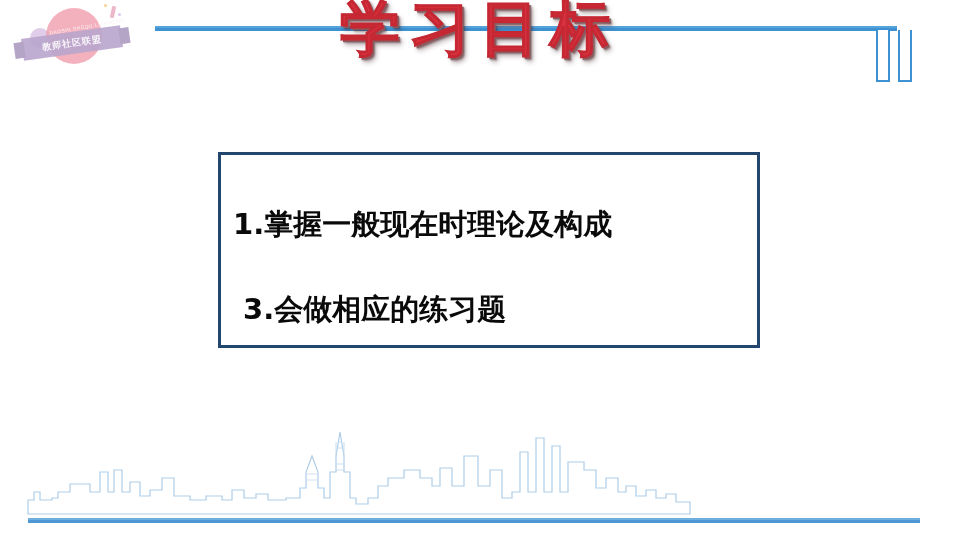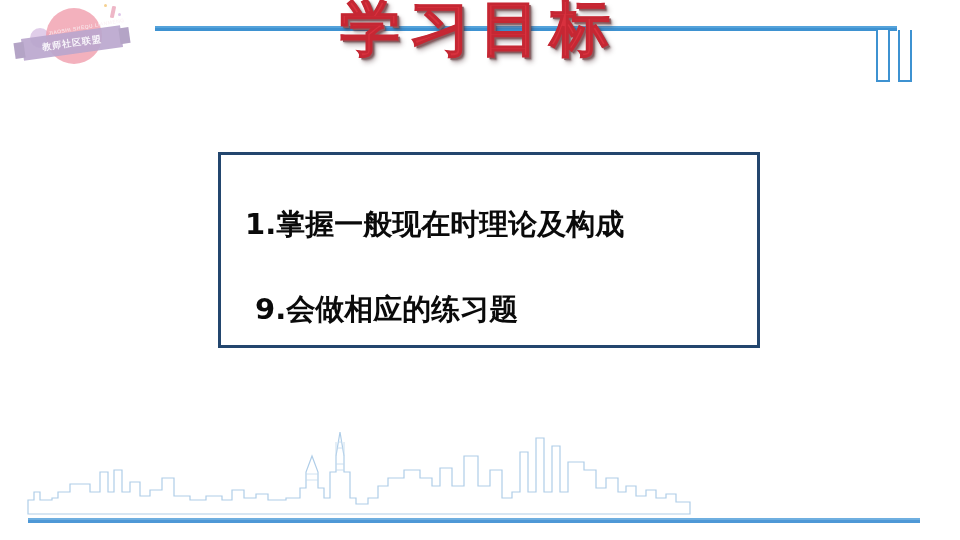--- a/index.html
+++ b/index.html
@@ -178,21 +178,21 @@
     left: 218px;
     top: 152px;
     width: 542px;
     height: 196px;
     border: 3px solid #23466E;
     box-sizing: border-box;
     background: #ffffff;
   }
   .objective-list {
     position: absolute;
-    left: 12px;
+    left: 0;
     top: 0;
     width: 100%;
     height: 100%;
   }
   .objective-item {
     position: absolute;
     font-family: "DejaVu Sans", "Liberation Sans", sans-serif;
     font-size: 29px;
     font-weight: bold;
     color: #0A0A0A;
@@ -252,21 +252,21 @@
         <i></i>
         <i></i>
     </div>
   </div>
 
   <div class="slide-title">学习目标</div>
 
   <div class="content-box">
     <div class="objective-list">
       <div class="objective-item i0">1.掌握一般现在时理论及构成</div>
-      <div class="objective-item i1">9.会做相应的练习题</div>
+      <div class="objective-item i1">3.会做相应的练习题</div>
     </div>
   </div>
 
   <svg class="skyline" viewBox="0 0 700 110" preserveAspectRatio="none">
     <path d="M28,102 L28,88 L34,88 L34,80 L40,80 L40,88 L52,88 L52,86 L58,86 L58,80
              L70,80 L70,72 L90,72 L90,80 L100,80 L100,60 L108,60 L108,80 L114,80
              L114,58 L122,58 L122,80 L130,80 L130,70 L140,70 L140,84 L150,84
              L150,78 L162,78 L162,66 L174,66 L174,84 L190,84 L190,88 L206,88
              L206,84 L222,84 L222,88 L232,88 L232,78 L244,78 L244,86 L256,86
              L256,82 L268,82 L268,88 L286,88 L286,86 L300,86 L300,76 L306,76

